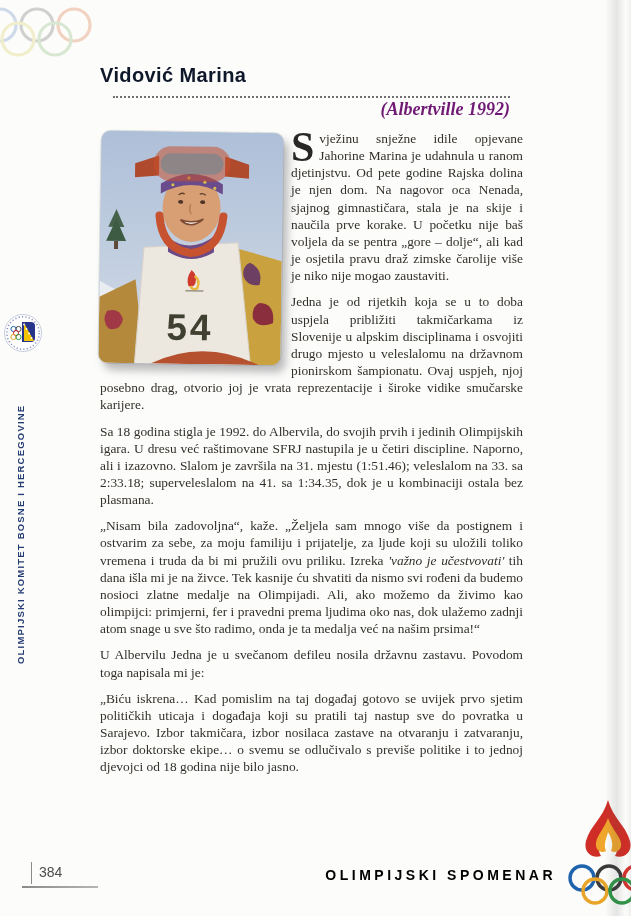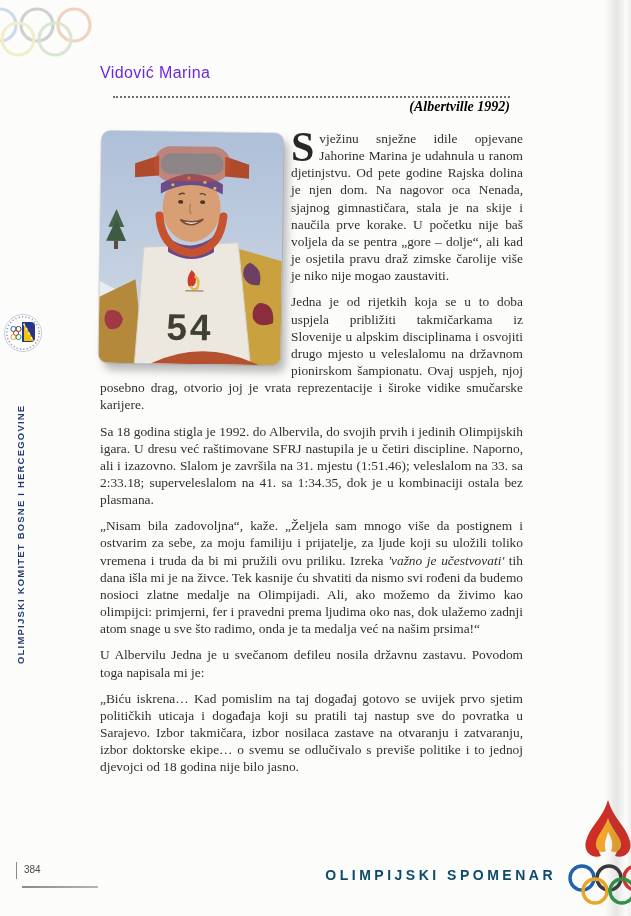--- a/index.html
+++ b/index.html
@@ -17,50 +17,50 @@
   
   .sidebar-logo{position:absolute;left:3px;top:290px;width:40px;height:86px;}
   .vtext{
     position:absolute;left:15px;top:394px;height:270px;
     writing-mode:vertical-rl;transform:rotate(180deg);
     font-family:"Liberation Sans",sans-serif;font-size:9.5px;font-weight:bold;
     letter-spacing:1.2px;color:#243c74;white-space:nowrap;
   }
   
   .title{position:absolute;left:100px;top:64px;
-    font-family:"Liberation Sans",sans-serif;font-size:16px;font-weight:400;
-    color:#6d28d9;letter-spacing:.4px;}
+    font-family:"Liberation Sans",sans-serif;font-size:20px;font-weight:700;
+    color:#0f172a;letter-spacing:.4px;}
   .dotted{position:absolute;left:113px;top:84px;width:397px;height:12px;
     border-bottom:2px dotted #6f6f6f;}
   .event{position:absolute;left:260px;top:99px;width:250px;text-align:right;
-    font-size:14px;font-weight:bold;font-style:italic;color:#000000;}
+    font-size:18px;font-weight:bold;font-style:italic;color:#701a75;}
   
   .article{position:absolute;left:100px;top:130px;width:423px;
     font-size:13.4px;line-height:1.28;text-align:justify;}
   .article p{margin:0 0 9px 0;}
   .dropcap{float:left;font-size:42px;line-height:33px;font-weight:bold;
     margin:1px 5px 0 0;color:#2a2826;font-family:"Liberation Serif",serif;}
   .it{font-style:italic;margin-top:35px;}
   
   .photo{
     float:left;width:182px;height:232px;margin:2px 9px 6px 0;
     border-radius:9px;overflow:hidden;transform:rotate(.8deg);
     box-shadow:5px 7px 9px rgba(60,60,70,.35), 0 0 0 1px rgba(150,150,160,.25);
     background:#b9c7da;
   }
   .photo svg{display:block;}
   
-  .pagenum{position:absolute;left:16px;top:862px;padding:2px 0 4px 7px;
+  .pagenum{position:absolute;left:31px;top:862px;padding:2px 0 4px 7px;
     border-left:1.5px solid #8a8a8a;
-    font-family:"Liberation Sans",sans-serif;font-size:10px;color:#4c4c4c;}
+    font-family:"Liberation Sans",sans-serif;font-size:14px;color:#4c4c4c;}
   .pagenum-rule{position:absolute;left:22px;top:886px;width:76px;height:2px;
     background:linear-gradient(to right,#8a8a8a,#b5b5b5);}
   .footer-title{position:absolute;left:300px;top:867px;width:256px;text-align:right;
     font-family:"Liberation Sans",sans-serif;font-size:14px;font-weight:bold;
-    letter-spacing:3.5px;color:#0c4a6e;}
+    letter-spacing:3.5px;color:#000000;}
   .flame-logo{position:absolute;left:566px;top:798px;width:70px;height:118px;z-index:20;}
 </style>
 </head>
 <body>
 
 <div class="page">
 
   <div class="watermark">
     <svg width="120" height="60" viewBox="0 0 120 60">
       <circle cx="14" cy="21" r="16" fill="none" stroke="#a9bede" stroke-width="3.2"></circle>

